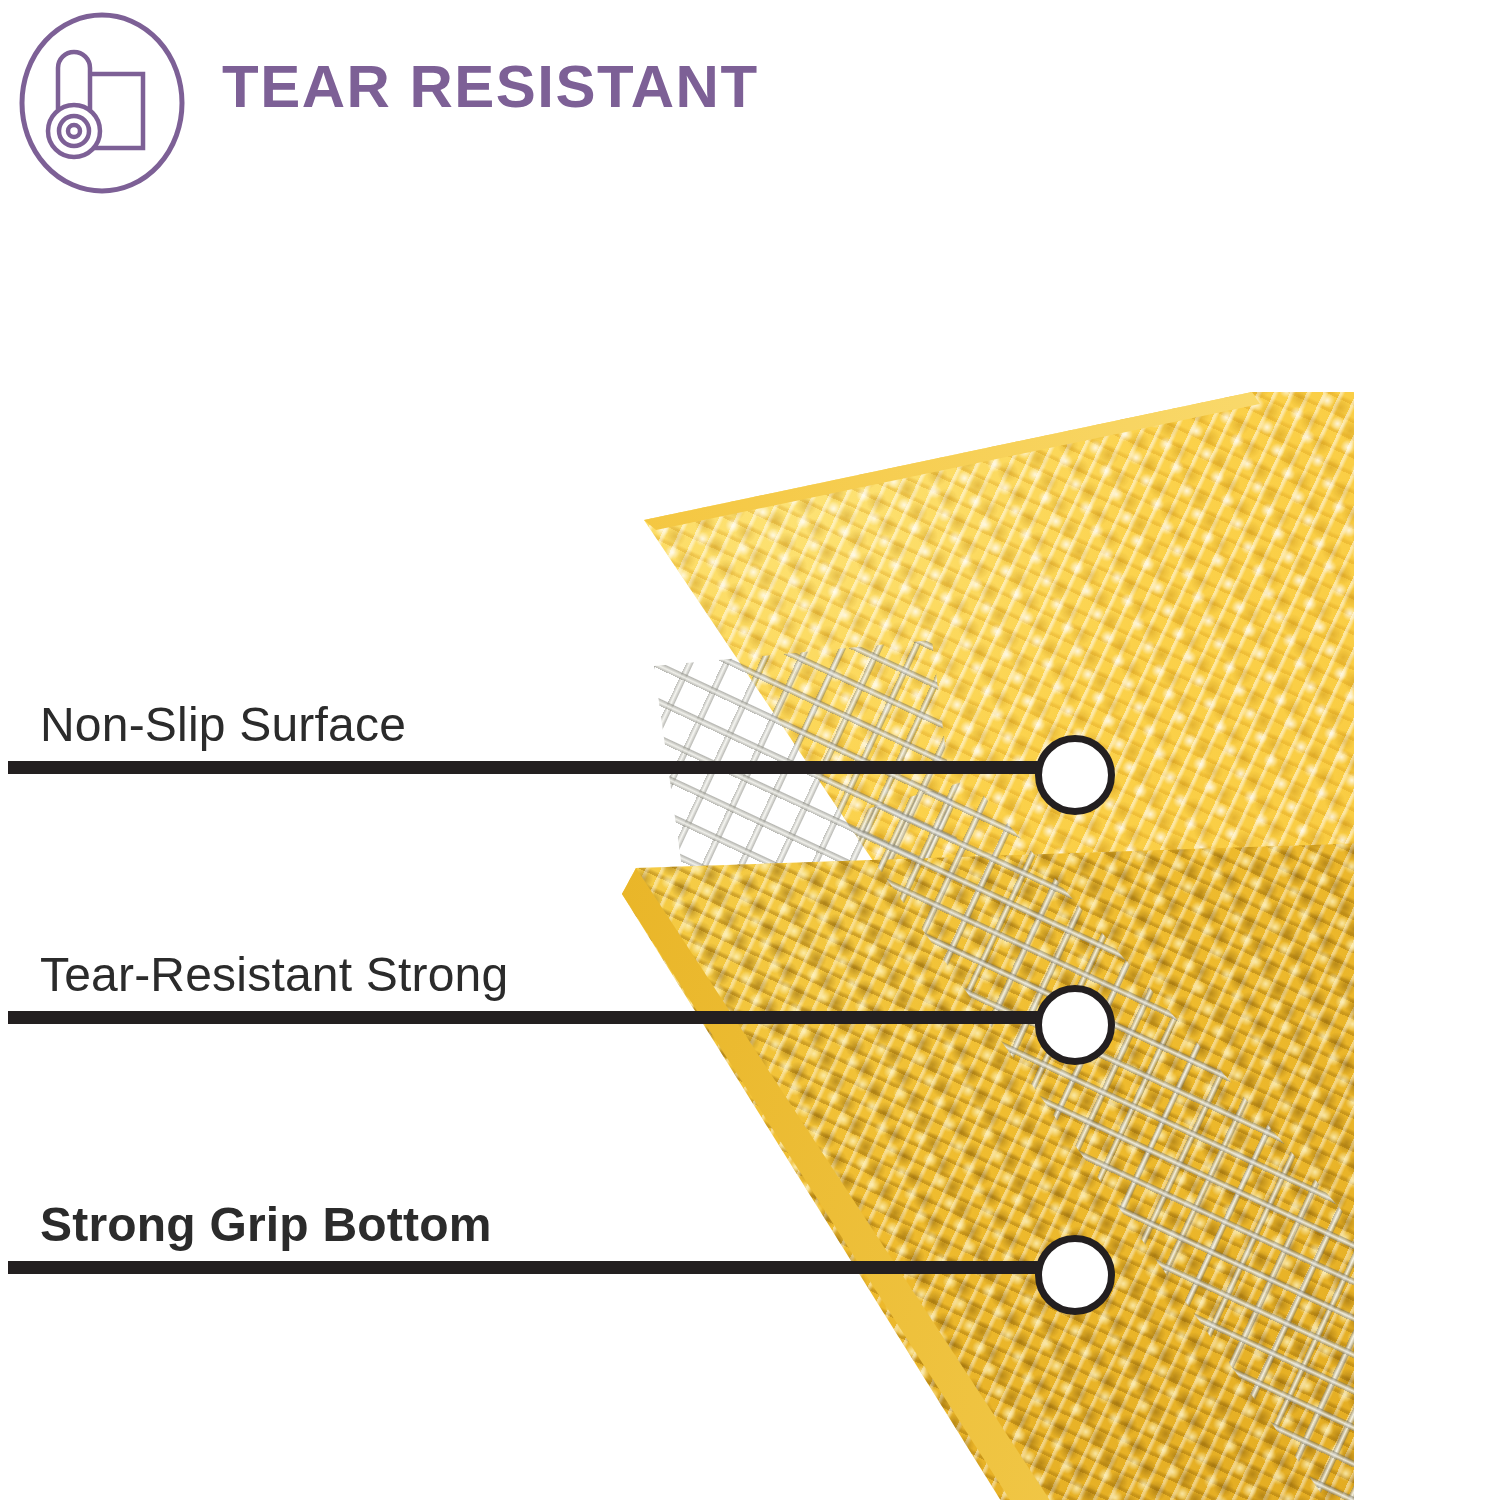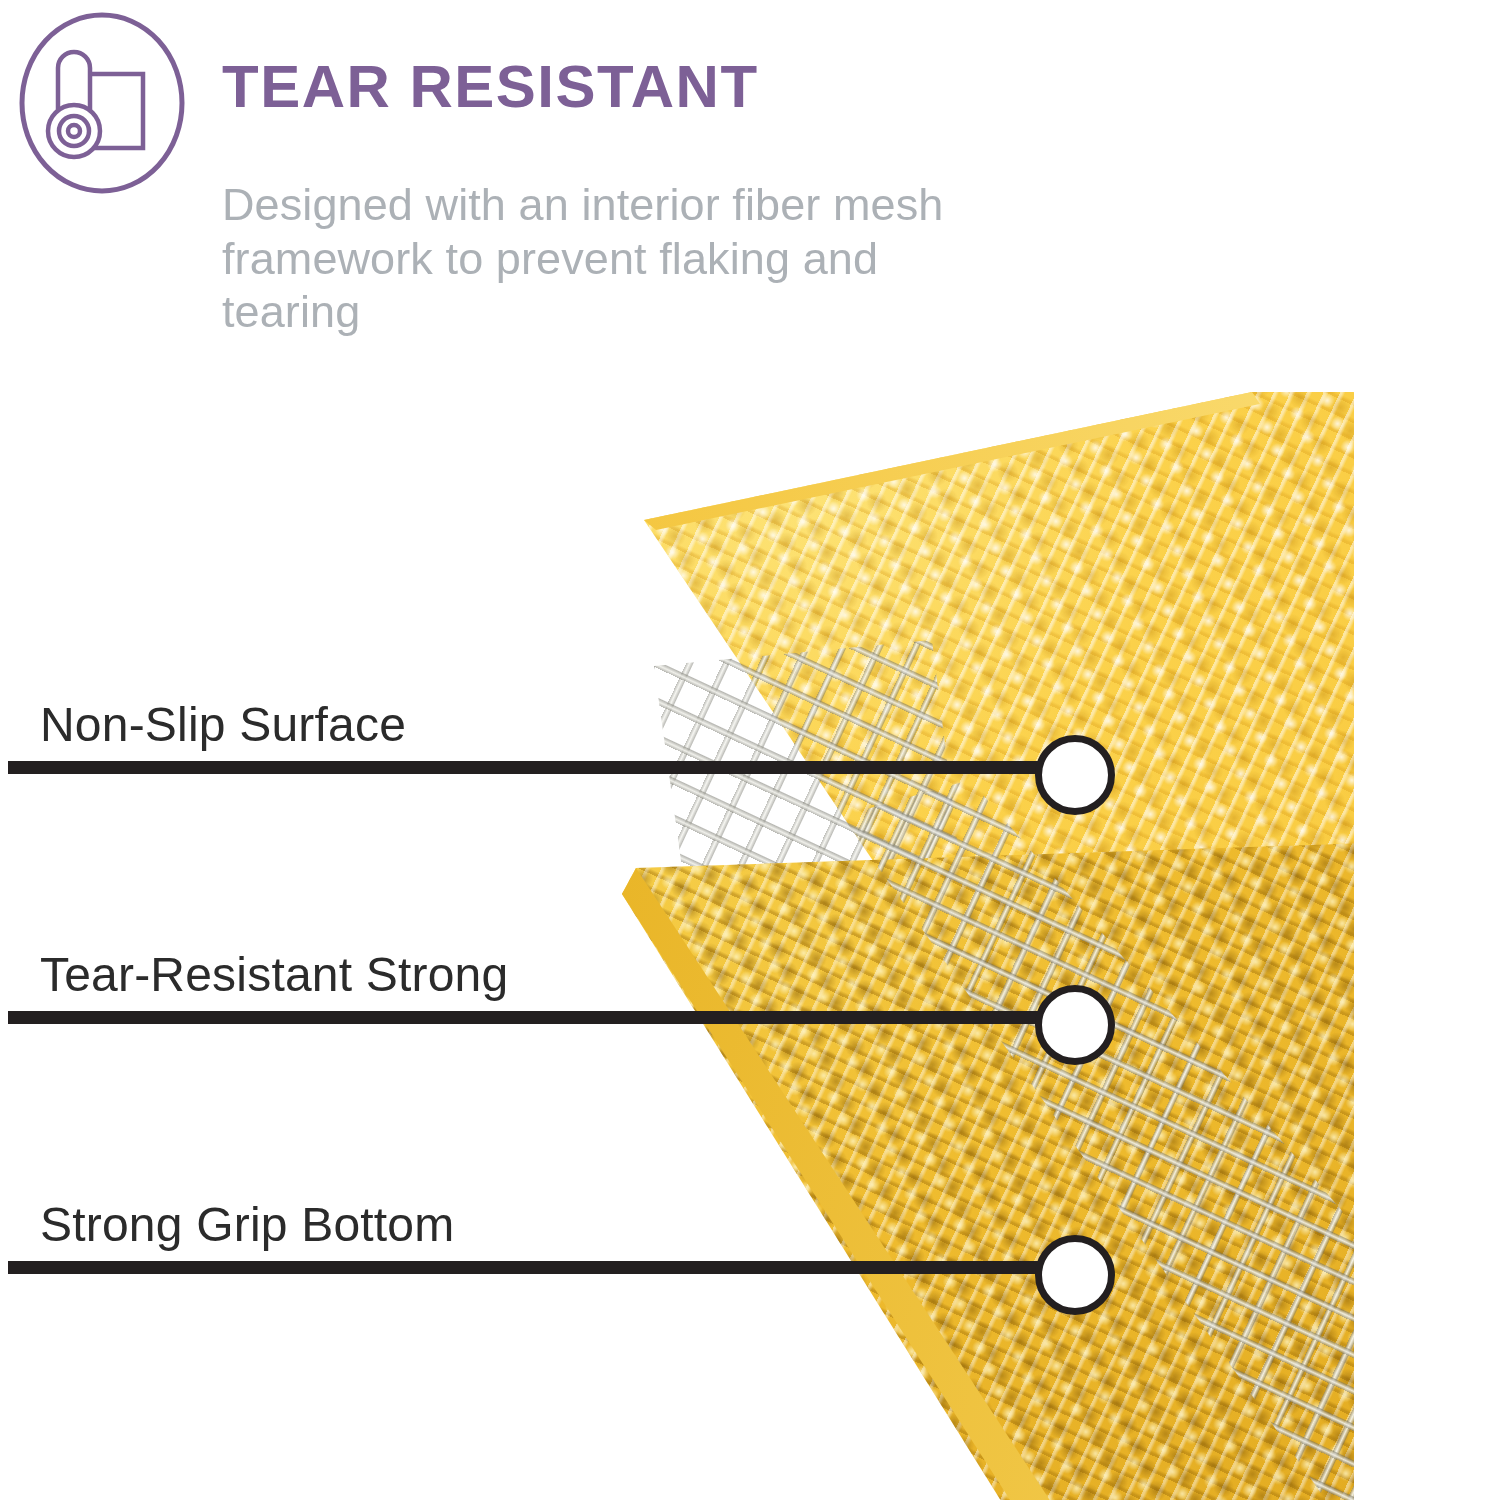--- a/index.html
+++ b/index.html
@@ -218,21 +218,21 @@
   #callout-0 .callout-line { top: 761px; width: 1045px; }
   #callout-0 .callout-dot  { left: 1035px; top: 735px; }
   #callout-0 .callout-label{ top: 697px; }
 
   #callout-1 .callout-line { top: 1011px; width: 1045px; }
   #callout-1 .callout-dot  { left: 1035px; top: 985px; }
   #callout-1 .callout-label{ top: 947px; }
 
   #callout-2 .callout-line { top: 1261px; width: 1045px; }
   #callout-2 .callout-dot  { left: 1035px; top: 1235px; }
-  #callout-2 .callout-label{ top: 1197px; }
+  #callout-2 .callout-label{ top: 1197px; font-weight: bold; }
 </style>
 </head>
 <body>
 
 <div id="stage">
 
   <div id="art">
 
     <div class="matlayer" id="mat-top">
       <div id="mat-top-bumps"></div>
@@ -257,21 +257,20 @@
         <path d="M46 60 a16 16 0 0 1 32 0 L78 125 a16 16 0 0 1 -32 0 Z" fill="none" stroke="#7d6096" stroke-width="4.5"></path>
         <path d="M78 66 L131 66 L131 140 L66 140" fill="none" stroke="#7d6096" stroke-width="4.5"></path>
         <circle cx="62" cy="123" r="26" fill="#ffffff" stroke="#7d6096" stroke-width="4.5"></circle>
         <circle cx="62" cy="123" r="15" fill="none" stroke="#7d6096" stroke-width="4.5"></circle>
         <circle cx="62" cy="123" r="6" fill="none" stroke="#7d6096" stroke-width="4.5"></circle>
       </svg>
     </div>
 
     <div id="title">TEAR RESISTANT</div>
 
-    <div id="subtitle">Designed with an interior fiber mesh framework to prevent flaking and tearing</div>
   </div>
 
   <div id="callout-0">
     <div class="callout-label">Non-Slip Surface</div>
     <div class="callout-line"></div>
     <div class="callout-dot"></div>
   </div>
 
   <div id="callout-1">
     <div class="callout-label">Tear-Resistant Strong</div>

